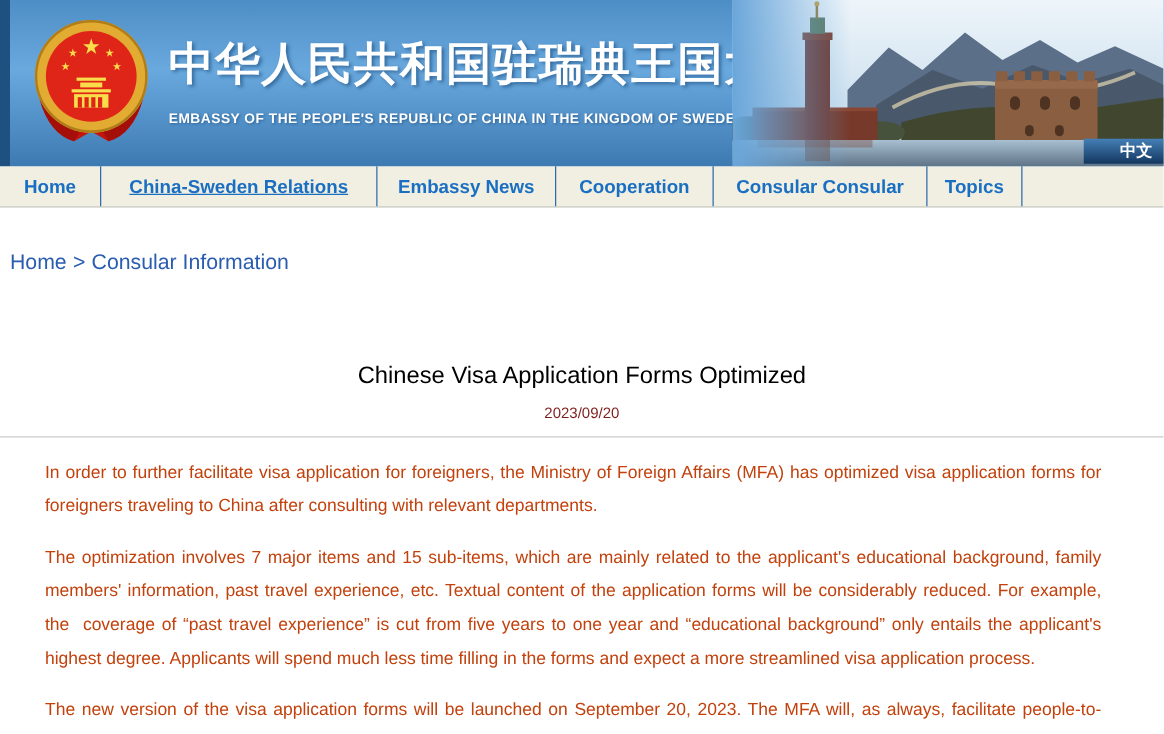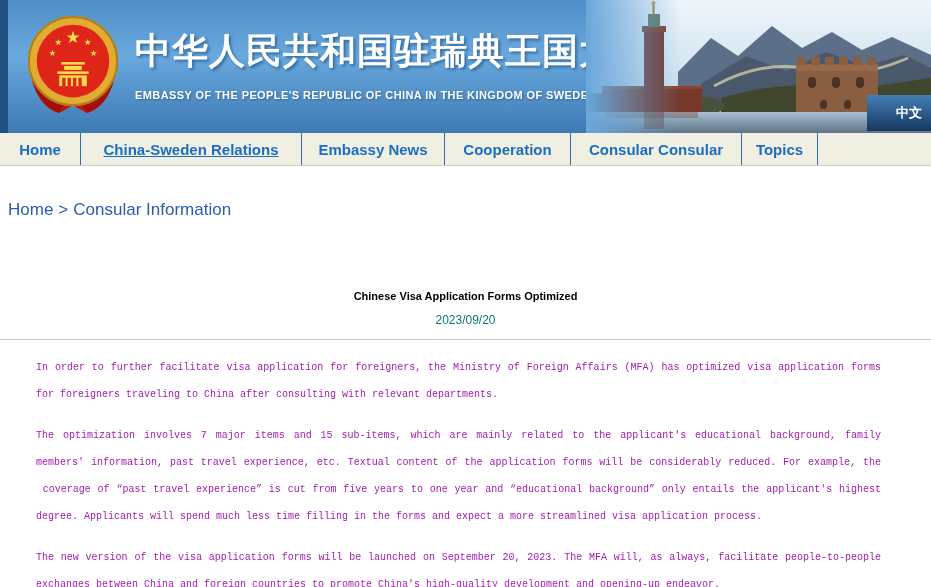--- a/index.html
+++ b/index.html
@@ -12,21 +12,21 @@
     overflow:hidden; }
   .banner-left-strip { position:absolute; left:0; top:0; width:8px; height:100%;
     background:#1e5080; }
   .emblem { position:absolute; left:22px; top:13px; width:102px; height:106px; }
   .banner-titles { position:absolute; left:135px; top:27px; }
   .title-zh { font-size:36px; font-weight:bold; color:#fff; letter-spacing:1px;
     text-shadow:2px 2px 3px rgba(15,60,110,.55); white-space:nowrap; }
   .title-en { font-size:11px; font-weight:bold; color:#fff; margin-top:13px;
     letter-spacing:.4px; white-space:nowrap; text-shadow:1px 1px 2px rgba(15,60,110,.5); }
   .banner-photo { position:absolute; right:0; top:0; width:345px; height:133px; }
-  .lang-band { position:absolute; right:0; bottom:2px; width:64px; height:36px;
+  .lang-band { position:absolute; right:0; bottom:2px; width:64px; height:20px;
     background:linear-gradient(180deg,#447fb6 0%, #14375f 100%);
     display:flex; align-items:center; justify-content:flex-end; padding-right:9px;
     cursor:pointer; }
   .lang-band span { color:#fff; font-size:13px; font-weight:bold; }
 
   
   .nav { display:flex; height:33px; background:#f0efe2; border-bottom:1px solid #c9c9c6; }
   .nav-item { display:flex; align-items:center; justify-content:center;
     font-size:15px; font-weight:bold; color:#1a6fc2; cursor:pointer;
     border-right:1px solid #2f6cab; height:100%; }
@@ -37,27 +37,27 @@
   .nav-item:nth-child(5){ width:171px; }
   .nav-item:nth-child(6){ width:76px; }
   .nav-item:nth-child(7){ flex:1; border-right:none; }
 
   
   .breadcrumb { margin:34px 0 0 8px; font-size:17px; color:#2a5cb0; }
   .breadcrumb a { color:#2a5cb0; text-decoration:none; cursor:pointer; }
   .breadcrumb .sep { margin:0 5px; }
 
   
-  .article-title { margin-top:70px; text-align:center; font-size:11px;
-    font-weight:bold; color:#000; }
-  .article-date { margin-top:11px; text-align:center; font-size:12px; color:#0f766e; }
+  .article-title { margin-top:70px; text-align:center; font-size:19px;
+    font-weight:normal; color:#000; }
+  .article-date { margin-top:11px; text-align:center; font-size:12px; color:#7f1d1d; }
   .divider { border:none; border-top:1px solid #ccc; margin:12px 0 0 0; }
   .article-body { padding:14px 50px 0 36px; }
-  .article-body p { font-size:10px; color:#a21caf; line-height:27px;
-    text-align:justify; margin:0 0 14px 0;font-family:Liberation Mono, monospace; }
+  .article-body p { font-size:14px; color:#c2410c; line-height:27px;
+    text-align:justify; margin:0 0 14px 0; }
 </style>
 </head>
 <body>
 
 <div class="page">
 
   <div class="banner">
     <div class="banner-left-strip"></div>
 
     <svg class="emblem" viewBox="0 0 104 108" aria-hidden="true">

